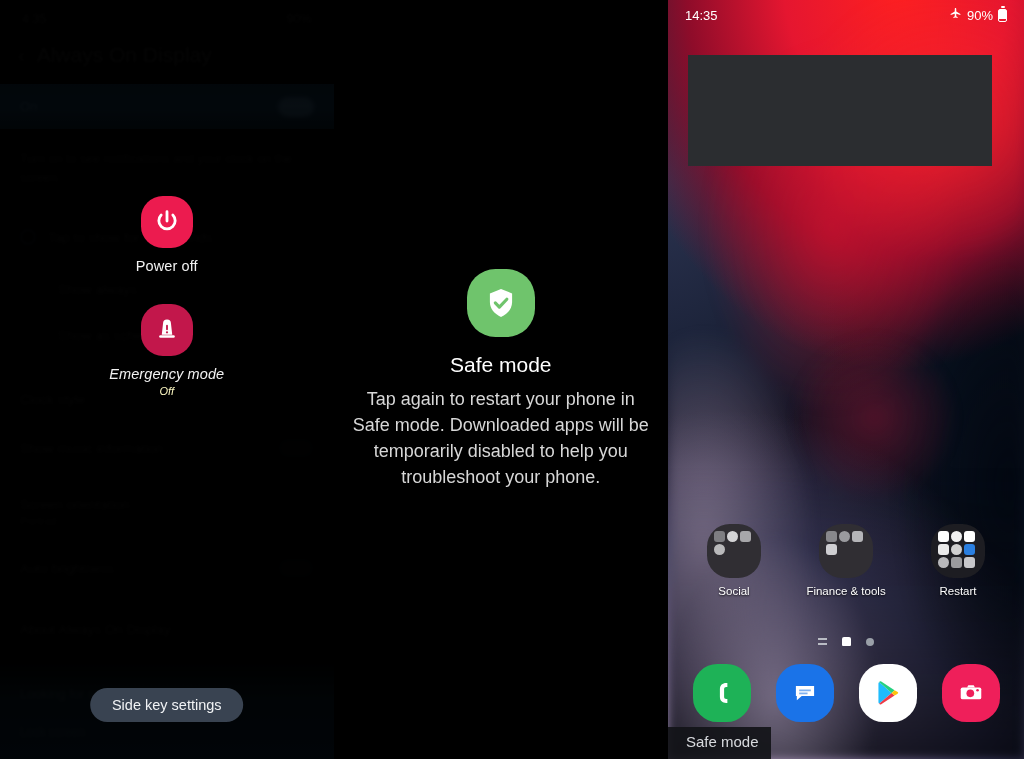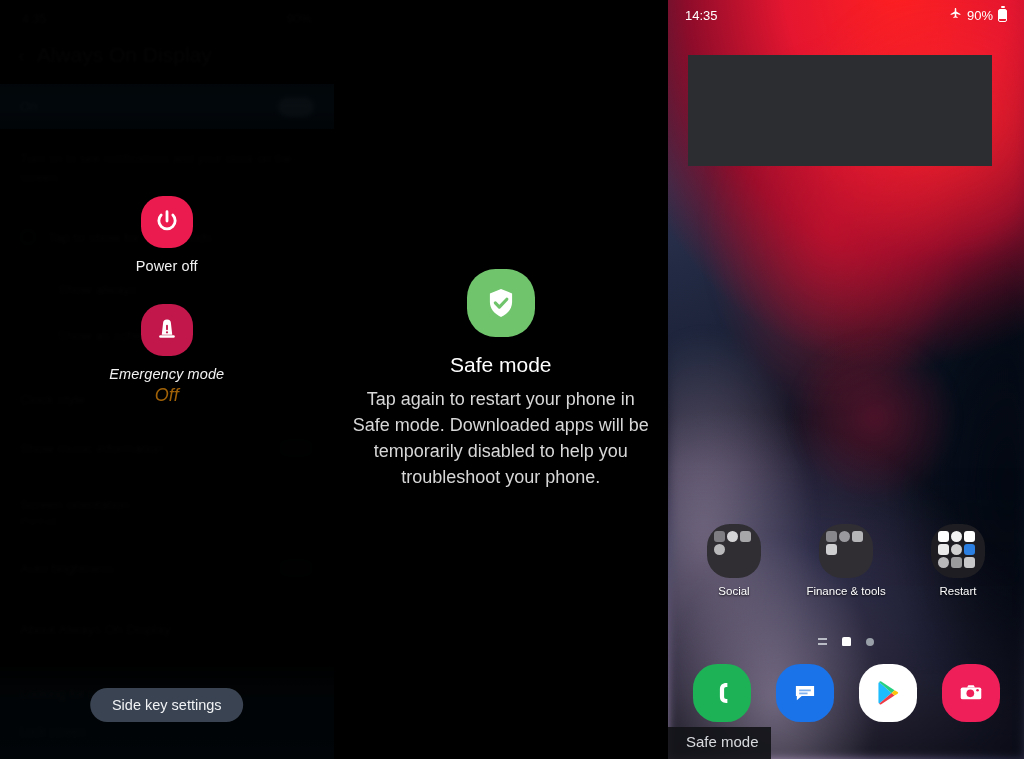--- a/index.html
+++ b/index.html
@@ -84,21 +84,21 @@
   }
   .pm-entry { display:flex; flex-direction:column; align-items:center; margin-bottom:30px; }
   .pm-entry:last-child { margin-bottom:0;font-style:italic; }
   .squircle {
     width:52px; height:52px;
     border-radius:42% 42% 42% 42% / 42% 42% 42% 42%;
     display:flex; align-items:center; justify-content:center;
     position:relative;
   }
   .pm-label { color:#f2f2f2; font-size:14.5px; margin-top:10px; letter-spacing:.1px; }
-  .pm-sub  { color:#a16207; font-size:18px; margin-top:3px; }
+  .pm-sub  { color:#fef9c3; font-size:11px; margin-top:3px; }
 
   .side-key-btn {
     position:absolute; left:50%; transform:translateX(-50%); top:688px;
     background:#394351; color:#f1f3f5;
     border-radius:22px; padding:9px 22px; font-size:14.5px;
     border:none; white-space:nowrap;
   }
 
   
   .safe-wrap {

